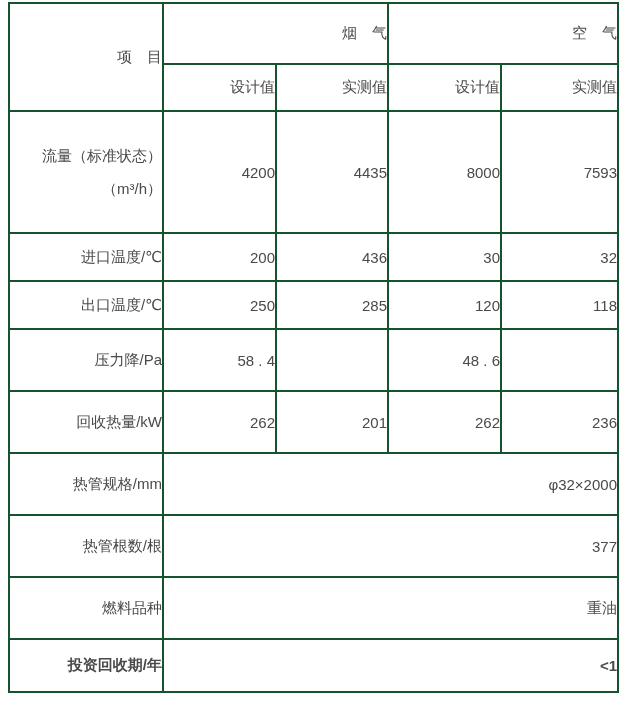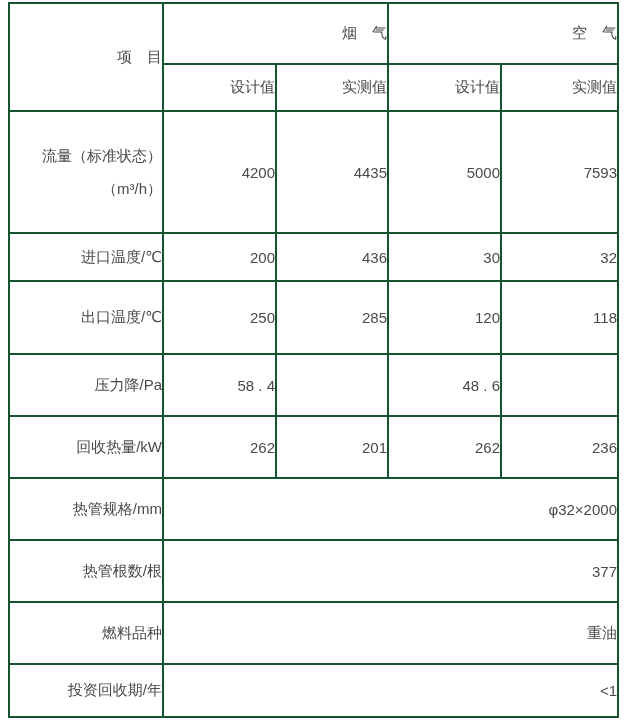--- a/index.html
+++ b/index.html
@@ -34,22 +34,22 @@
   }
   td.label-cell {
     text-align: left;
     padding-left: 2px;
   }
   tr.h1  { height: 61px; }
   tr.h2  { height: 47px; }
   tr.flow { height: 122px; }
   tr.std { height: 62px; }
   tr.r2  { height: 48px; }
-  tr.r3  { height: 73px; margin-left: 16px; }
-  tr.last { height: 53px; }
+  tr.r3  { height: 48px; margin-left: 16px; }
+  tr.last { height: 53px; font-weight: bold; }
   .two-line div { line-height: 33px; }
 </style>
 </head>
 <body>
 
 <table class="spec">
   <colgroup>
     <col style="width:154px">
     <col style="width:113px">
     <col style="width:112px">
@@ -71,21 +71,21 @@
     <td>实测值</td>
   </tr>
 
   <tr class="flow">
     <td class="label-cell two-line">
       <div>流量（标准状态）</div>
       <div>（m³/h）</div>
     </td>
     <td>4200</td>
     <td>4435</td>
-    <td>5000</td>
+    <td>8000</td>
     <td>7593</td>
   </tr>
 
   <tr class="r2">
     <td class="label-cell">进口温度/℃</td>
     <td>200</td>
     <td>436</td>
     <td>30</td>
     <td>32</td>
   </tr>

